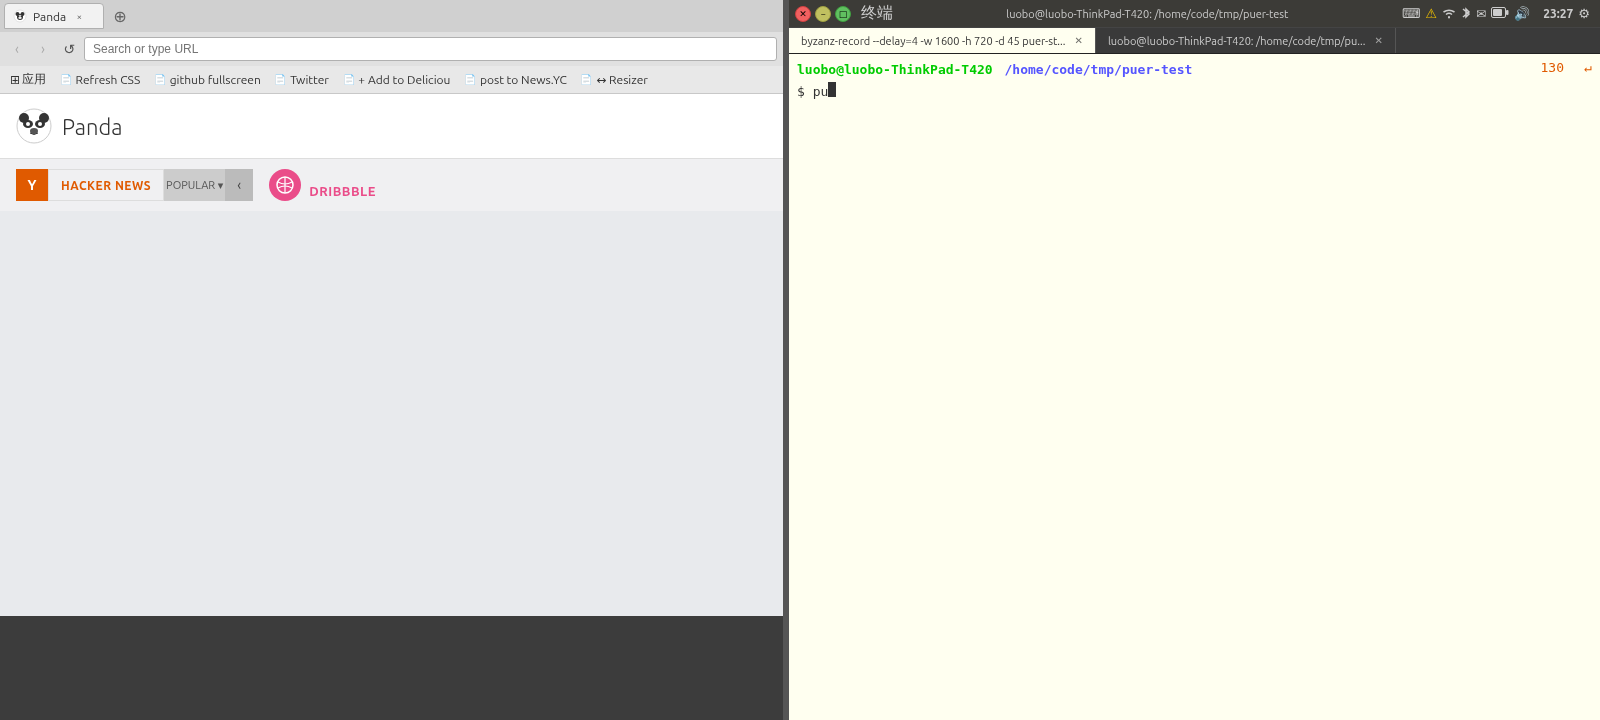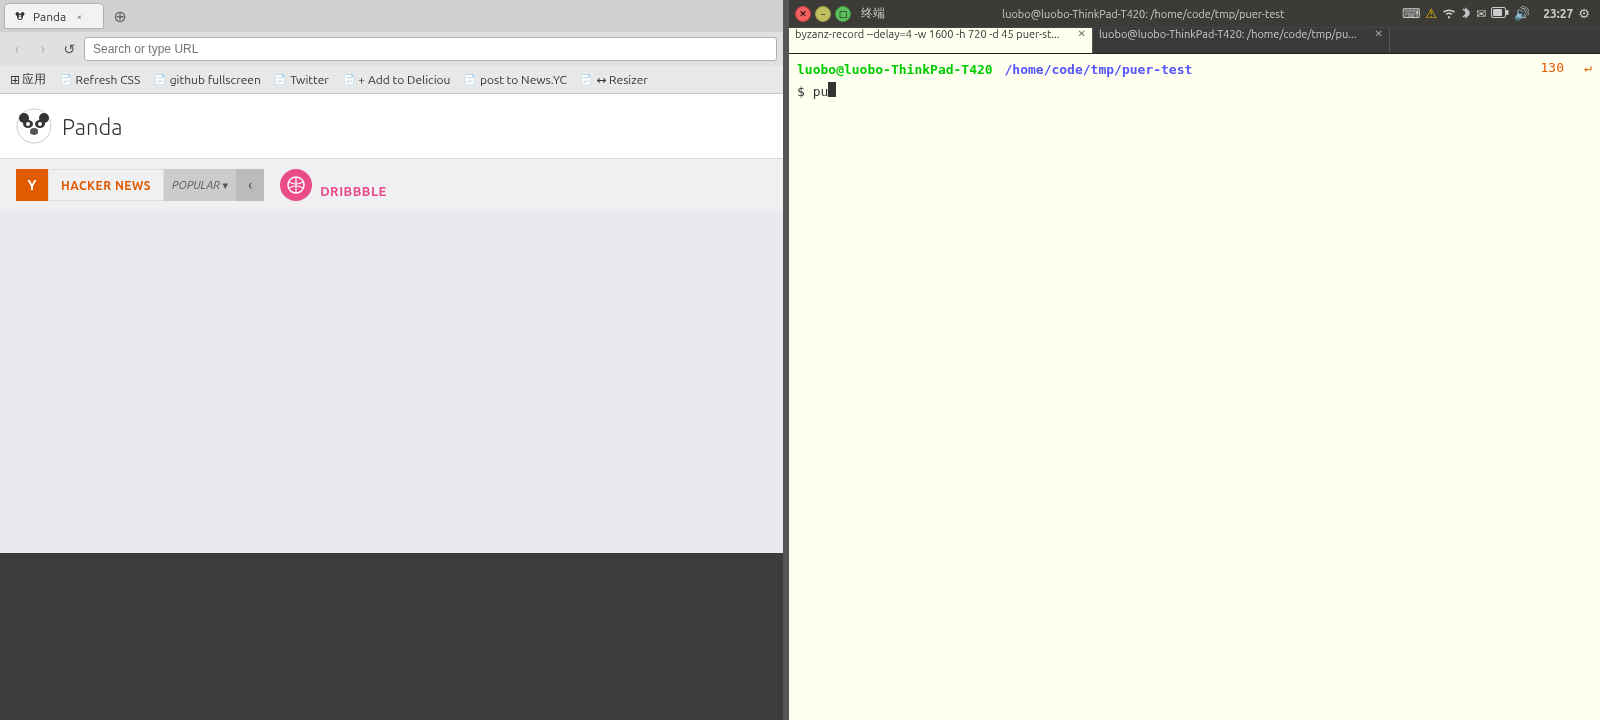--- a/index.html
+++ b/index.html
@@ -2,21 +2,21 @@
 <html><head>
   <meta charset="utf-8">
   <style>
     * { margin: 0; padding: 0; box-sizing: border-box; }
     body { width: 1600px; height: 720px; overflow: hidden; font-family: 'Ubuntu', 'DejaVu Sans', Arial, sans-serif; font-size: 13px; background: #3c3c3c; }
 
     
     #browser-panel {
       position: absolute;
       left: 0; top: 0;
-      width: 783px; height: 553px;
+      width: 783px; height: 616px;
       background: #e8e8e8;
       display: flex;
       flex-direction: column;
     }
 
     
     #tab-bar {
       display: flex;
       align-items: center;
       height: 32px;
@@ -188,27 +188,26 @@
       height: 32px;
       display: flex; align-items: center;
       border: 1px solid #ddd;
       letter-spacing: 0.5px;
     }
 
     .popular-btn {
       background: #ccc;
       color: #555;
       font-size: 11px;
-      padding: 0 8px;
+      padding: 0 2px;
       height: 32px;
       display: flex; align-items: center;
       cursor: pointer;
       gap: 3px;
       border: none;
-      font-style: italic;
     }
 
     .arrow-left-btn {
       background: #bbb;
       color: #444;
       width: 28px; height: 32px;
       display: flex; align-items: center; justify-content: center;
       cursor: pointer;
       font-size: 14px;
     }
@@ -286,26 +285,27 @@
     #terminal-tabs {
       display: flex;
       align-items: stretch;
       height: 26px;
       background: #3a3a3a;
       border-bottom: 1px solid #222;
     }
 
     .terminal-tab {
       display: flex;
-      padding: 0 6px;
+      align-items: center;
+      padding: 0 12px;
       font-size: 11px;
       color: #ccc;
       background: #3a3a3a;
       border-right: 1px solid #555;
-      gap: 18px;
+      gap: 9px;
       cursor: pointer;
       max-width: 340px;
       overflow: hidden;
       white-space: nowrap;
     }
     .terminal-tab.active {
       background: #fffff0;
       color: #333;
     }
 
@@ -526,21 +526,21 @@
     <div class="terminal-window-btn close-btn">
       <span>✕</span>
     </div>
     <div class="terminal-window-btn min-btn">
       <span>−</span>
     </div>
     <div class="terminal-window-btn max-btn">
       <span>□</span>
     </div>
 
-    <span id="terminal-app-title" style="color:#ccc; font-size:12px; padding-left:8px;">终端</span>
+    <span id="terminal-app-title" style="color:#ccc; font-size:16px; padding-left:8px;">终端</span>
 
     <span style="flex:1; text-align:center; color:#ccc; font-size:11px; overflow:hidden; white-space:nowrap; text-overflow:ellipsis;">luobo@luobo-ThinkPad-T420: /home/code/tmp/puer-test</span>
 
     <div id="sys-tray" style="display:flex; align-items:center; gap:5px; padding-right:6px;">
 
       <span style="color:#ccc; font-size:13px;">⌨</span>
 
       <span style="color:#f0c000; font-size:13px;">⚠</span>
 
       <span style="color:#ccc; font-size:12px;">

